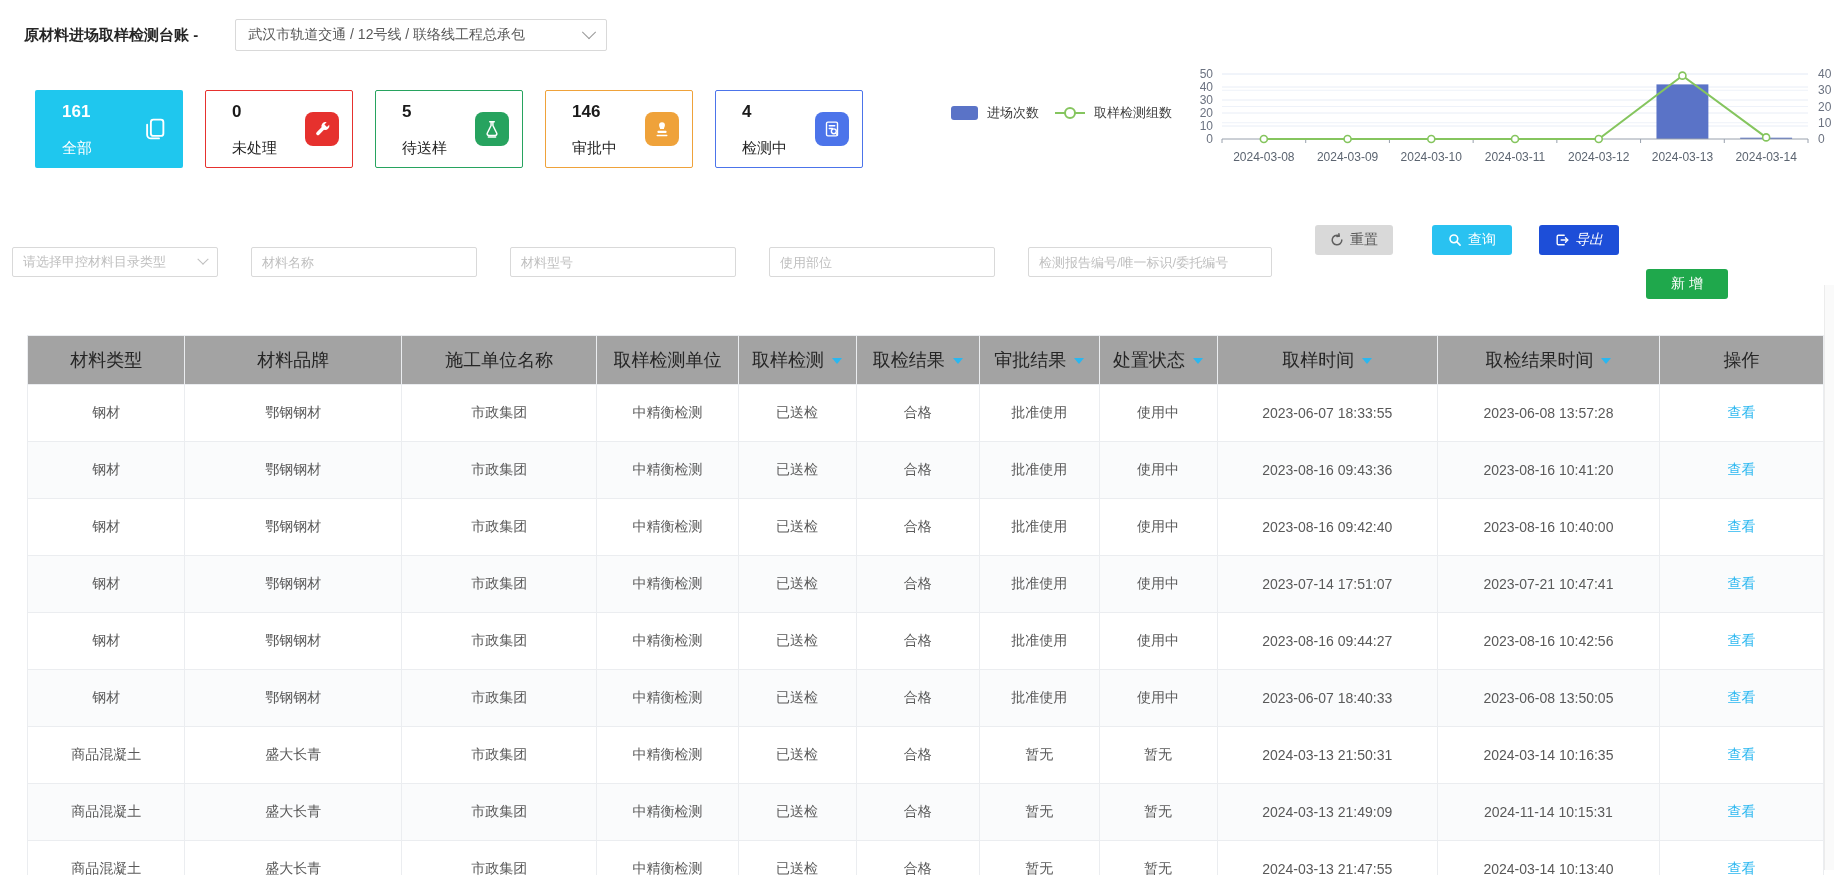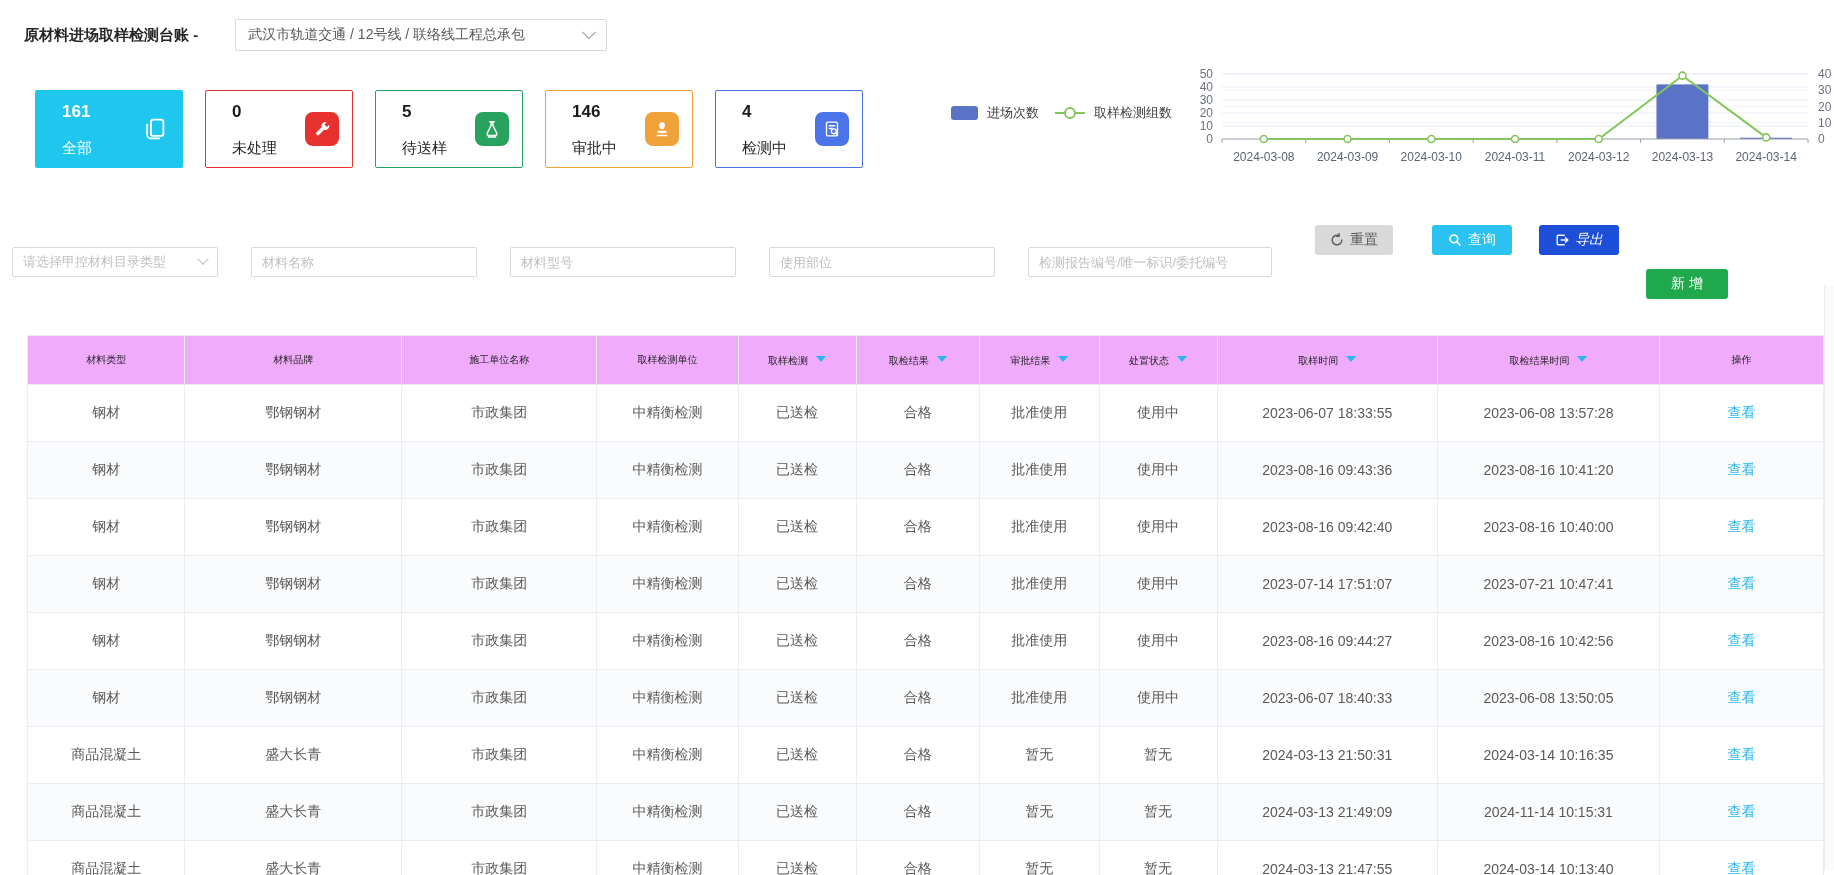--- a/index.html
+++ b/index.html
@@ -42,21 +42,21 @@
   .f-input.wide{width:244px;}
   .btns{margin-left:auto;margin-right:106px;display:flex;gap:27px;}
   .btn{height:30px;border:none;border-radius:3px;font-size:14px;display:flex;align-items:center;justify-content:center;gap:6px;cursor:pointer;font-family:inherit;padding:0;}
   .btn-reset{width:78px;color:#595959;background:#d9d9d9;}
   .btn-cyan{width:80px;color:#fff;background:#29c2f1;}
   .btn-add{width:82px;color:#fff;background:#1fa84c;margin-top:44px;}
 
   
   .table-wrap{margin:36px 10px 0 27px;position:relative;}
   table{width:100%;border-collapse:collapse;table-layout:fixed;}
-  th{height:46px;background:#f0abfc;font-size:10px;font-weight:400;color:#262626;border:1px solid #ebedf0;text-align:center;}
+  th{height:46px;background:#a3a3a3;font-size:18px;font-weight:400;color:#262626;border:1px solid #ebedf0;text-align:center;}
   td{height:54px;text-align:center;font-size:14px;color:#595959;border:1px solid #ebedf0;background:#fff;overflow:hidden;white-space:nowrap;}
   tbody tr:nth-child(even) td{background:#fafbfc;}
   th:nth-child(1){width:8.6%;}  th:nth-child(2){width:11.9%;} th:nth-child(3){width:10.7%;}
   th:nth-child(4){width:7.7%;}  th:nth-child(5){width:6.4%;}  th:nth-child(6){width:6.7%;}
   th:nth-child(7){width:6.5%;}  th:nth-child(8){width:6.4%;}  th:nth-child(9){width:12.1%;}
   th:nth-child(10){width:12.2%;}
   .tri{display:inline-block;width:0;height:0;border:5px solid transparent;border-top:6px solid #2ab7f0;margin-left:8px;position:relative;top:3px;cursor:pointer;}
   .view-link{color:#2ab7f0;cursor:pointer;}
   .scrollbar-track{position:absolute;right:0;top:285px;width:9px;height:585px;background:#fafafa;border-left:1px solid #ececec;}
 </style>

